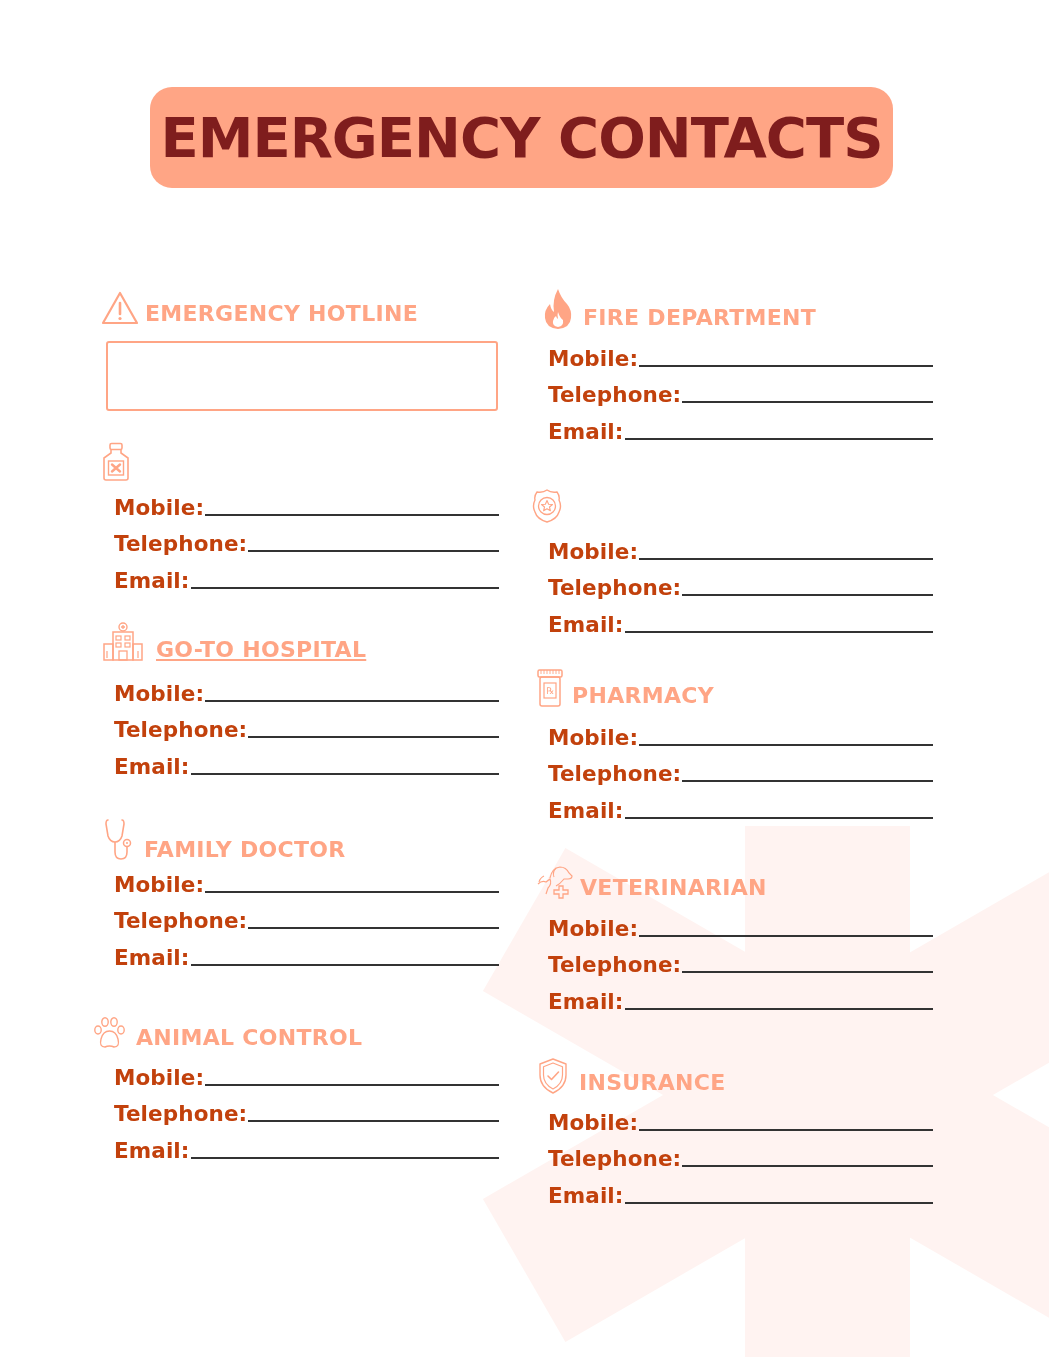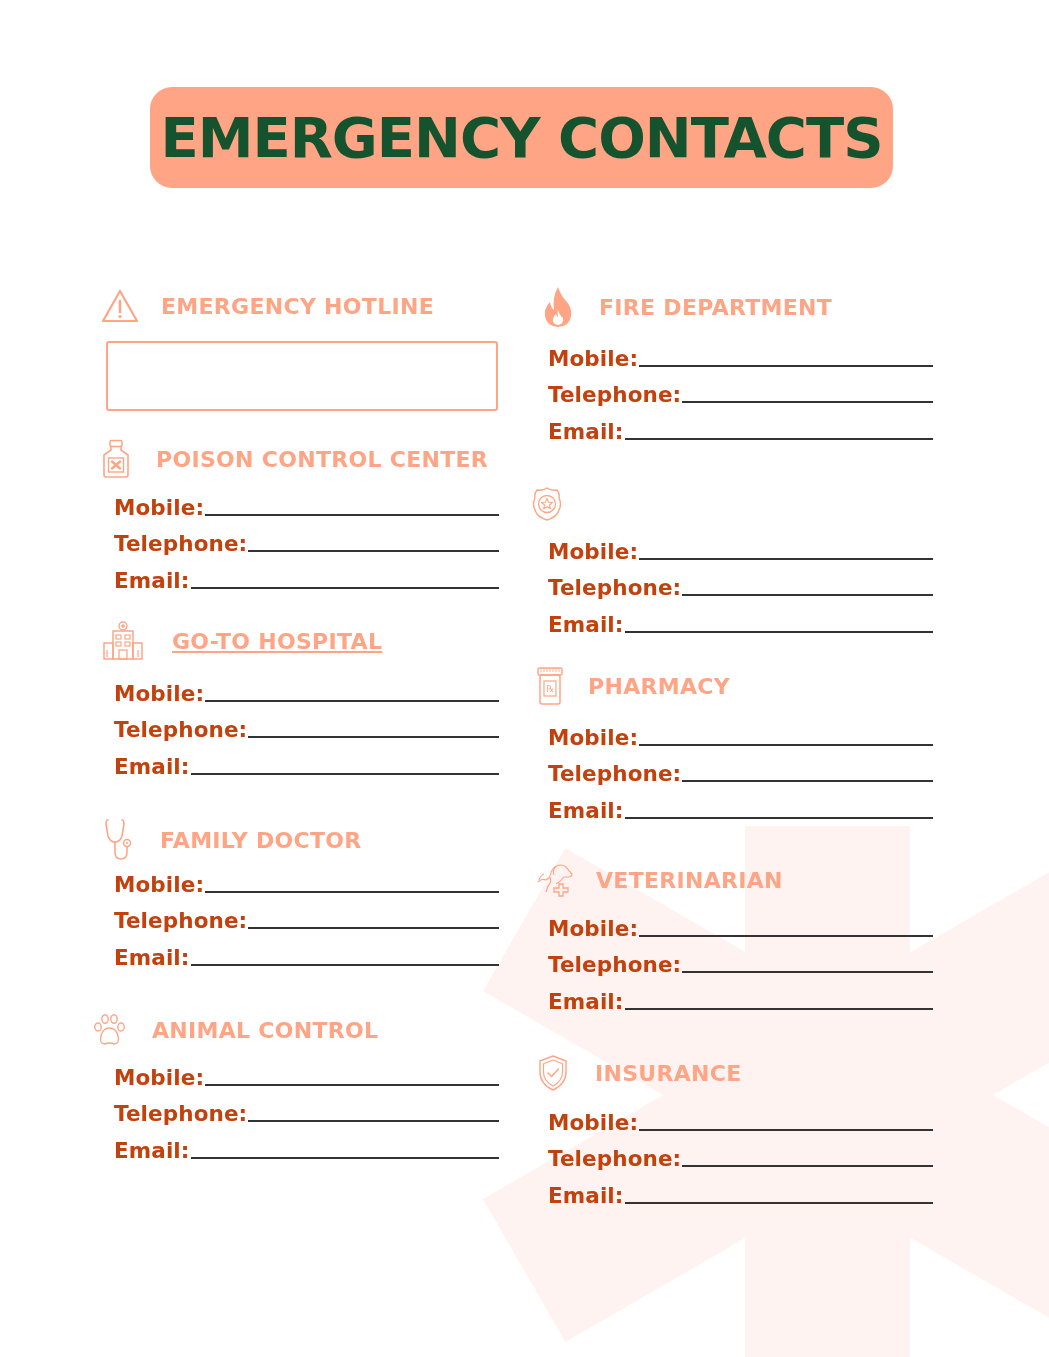--- a/index.html
+++ b/index.html
@@ -8,25 +8,25 @@
     background: #ffffff;
     font-family: "Liberation Sans", "DejaVu Sans", sans-serif;
   }
   .bg-asterisk { position: absolute; left: 0; top: 0; width: 1049px; height: 1357px; z-index: 0; }
   .title-banner {
     position: absolute; left: 150px; top: 87px; width: 743px; height: 101px;
     background: #ffa585; border-radius: 22px;
     display: flex; align-items: center; justify-content: center; z-index: 1;
   }
   .title-banner h1 {
-    margin: 0; color: #14532d; font-weight: 700; font-size: 56px;
+    margin: 0; color: #7f1d1d; font-weight: 700; font-size: 56px;
     letter-spacing: -1px; font-family: "DejaVu Sans", sans-serif;
   }
   .section { position: absolute; z-index: 1; }
-  .sec-head { display: flex; align-items: center; height: 40px; gap: 16px; }
+  .sec-head { display: flex; align-items: flex-end; height: 40px; }
   .sec-head svg { flex: 0 0 auto; }
   .sec-title {
     color: #ffa585; font-weight: 700; font-size: 22px; letter-spacing: 0.3px;
     font-family: "DejaVu Sans", sans-serif; margin-left: 6px; white-space: nowrap;
   }
   .hotline-box {
     position: absolute; left: 106px; top: 341px; width: 388px; height: 66px;
     border: 2px solid #ffa585; border-radius: 3px; background: transparent; z-index: 1;
   }
   .field-row {
@@ -69,21 +69,20 @@
 <div class="hotline-box"></div>
 
 <div class="section" style="left:101px; top:436px;">
   <div class="sec-head" style="height:46px;">
     <svg width="30" height="40" viewBox="0 0 30 40">
       <rect x="9" y="1.5" width="12" height="6" rx="1.5" fill="none" stroke="#ffa585" stroke-width="1.6"></rect>
       <path d="M10 7.5 L10 11 L3 16 L3 36 Q3 38 5 38 L25 38 Q27 38 27 36 L27 16 L20 11 L20 7.5" fill="none" stroke="#ffa585" stroke-width="1.6"></path>
       <rect x="7.5" y="19" width="15" height="14" fill="none" stroke="#ffa585" stroke-width="1.4"></rect>
       <path d="M11 22.5 L19 29.5 M19 22.5 L11 29.5" stroke="#ffa585" stroke-width="2.4" stroke-linecap="round"></path>
     </svg>
-    <span class="sec-title" style="margin-left:9px;">POISON CONTROL CENTER</span>
   </div>
 </div>
 <div class="section" style="left:114px; top:484px;">
   <div class="field-row">
       <span class="field-label">Mobile:</span>
       <span class="field-line"></span>
     </div>
   <div class="field-row">
       <span class="field-label">Telephone:</span>
       <span class="field-line"></span>

